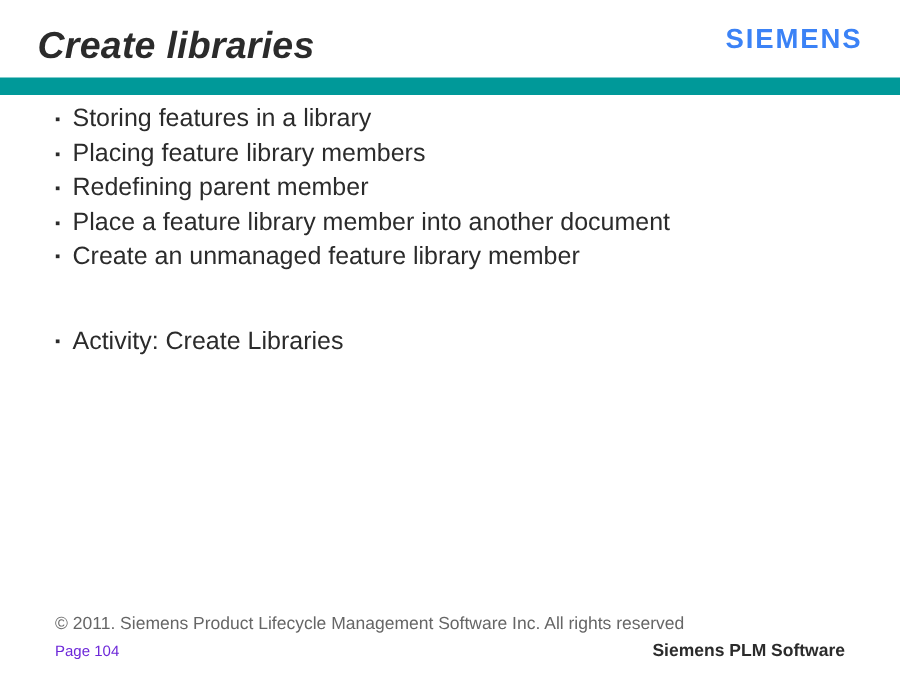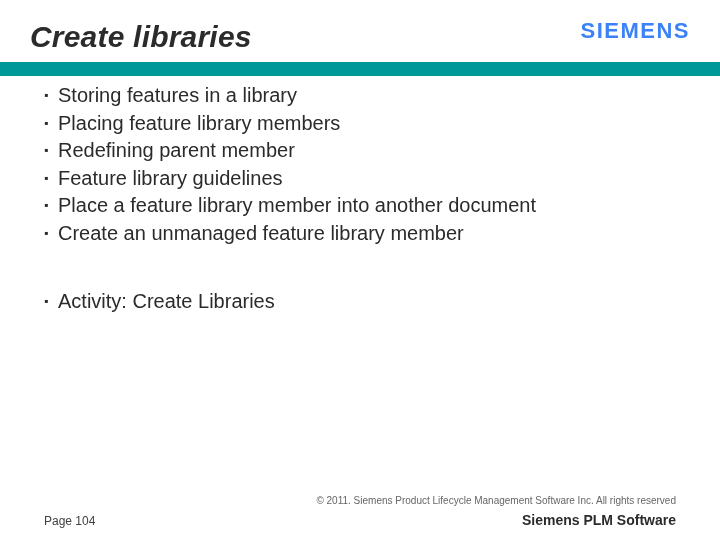--- a/index.html
+++ b/index.html
@@ -11,23 +11,23 @@
   .title { font-size: 30px; font-style: italic; font-weight: 700; color: #2b2b2b; letter-spacing: 0.2px; }
   .logo { margin-top: -2px; }
   .logo-text { font-family: Arial, Helvetica, sans-serif; font-weight: 900; font-size: 22px; letter-spacing: 1.5px; color: #3b82f6; }
   .divider { position: absolute; top: 62px; left: 0; right: 0; height: 14px; background: #009999; }
   .body { position: absolute; top: 83px; left: 44px; right: 40px; }
   .bullets { list-style: none; }
   .bullets li { font-size: 20px; color: #2b2b2b; line-height: 1.28; padding-left: 14px; position: relative; margin-bottom: 2px; }
   .bullets li::before { content: "\25AA"; position: absolute; left: 0; top: 0; font-size: 12px; color: #2b2b2b; line-height: 24px; }
   .gap { height: 40px; }
   .footer { position: absolute; left: 0; right: 0; bottom: 12px; padding: 0 44px; }
-  .copyright { font-size: 10px; color: #666; text-align: right; margin-bottom: 6px; }
+  .copyright { font-size: 14px; color: #666; margin-bottom: 6px; }
   .footer-row { display: flex; justify-content: space-between; align-items: flex-end; }
-  .page { font-size: 12px; color: #404040; text-align: right; }
+  .page { font-size: 12px; color: #6d28d9; text-align: right; }
   .brand { font-size: 14px; color: #2b2b2b; font-weight: 700; margin-left: 12px; }
 </style>
 </head>
 <body>
 
 <div class="slide">
 
   <div class="green-band"></div>
 
   <div class="header">
@@ -37,21 +37,20 @@
     </div>
   </div>
 
   <div class="divider"></div>
 
   <div class="body">
     <ul class="bullets">
       <li>Storing features in a library</li>
       <li>Placing feature library members</li>
       <li>Redefining parent member</li>
-      <li>Feature library guidelines</li>
       <li>Place a feature library member into another document</li>
       <li>Create an unmanaged feature library member</li>
     </ul>
     <div class="gap"></div>
     <ul class="bullets">
       <li>Activity: Create Libraries</li>
     </ul>
   </div>
 
   <div class="footer">

